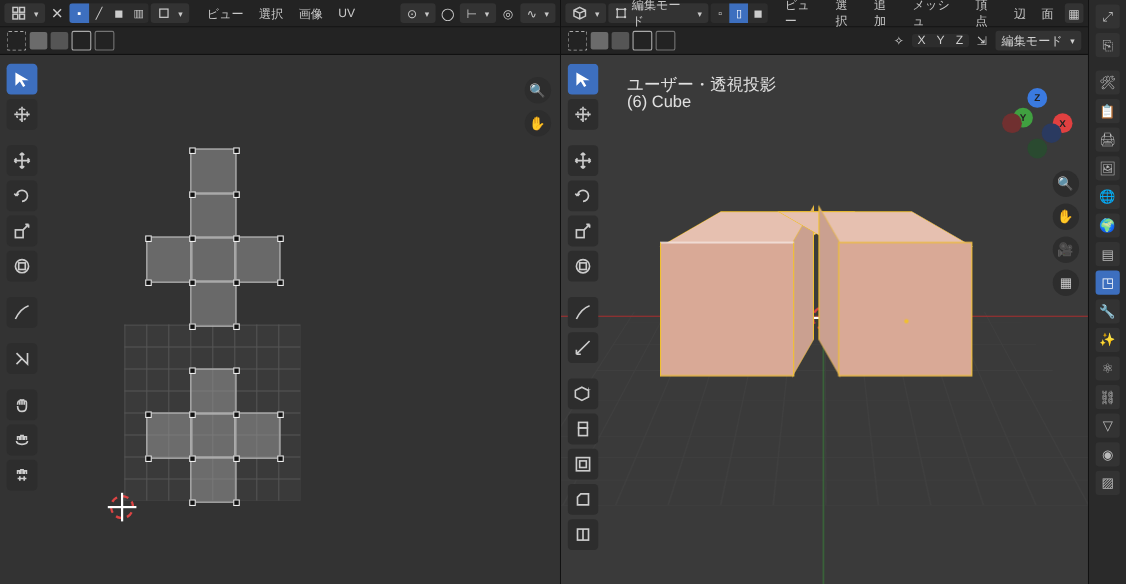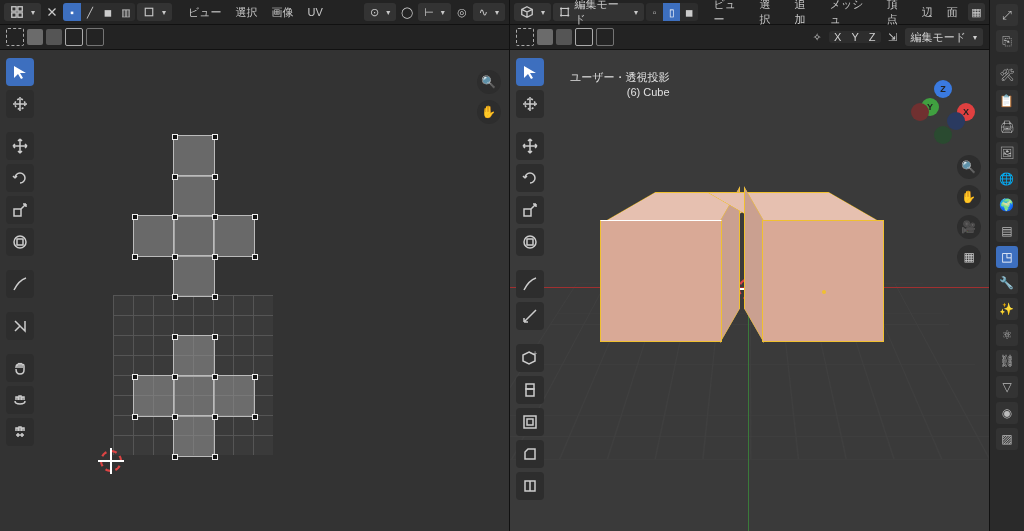--- a/index.html
+++ b/index.html
@@ -262,25 +262,24 @@
     bottom: 0;
     left: 238px;
     width: 1px;
     background: #3a7a3a;
   }
 
   .overlay-label {
     position: absolute;
     left: 60px;
     top: 20px;
-    font-size: 11px;
+    font-size: 15px;
     line-height: 15px;
     color: #e0e0e0;
     z-index: 6;
-    text-align: right;
   }
 
   
   .gizmo {
     position: absolute;
     right: 14px;
     top: 30px;
     width: 64px;
     height: 64px;
     z-index: 6;

